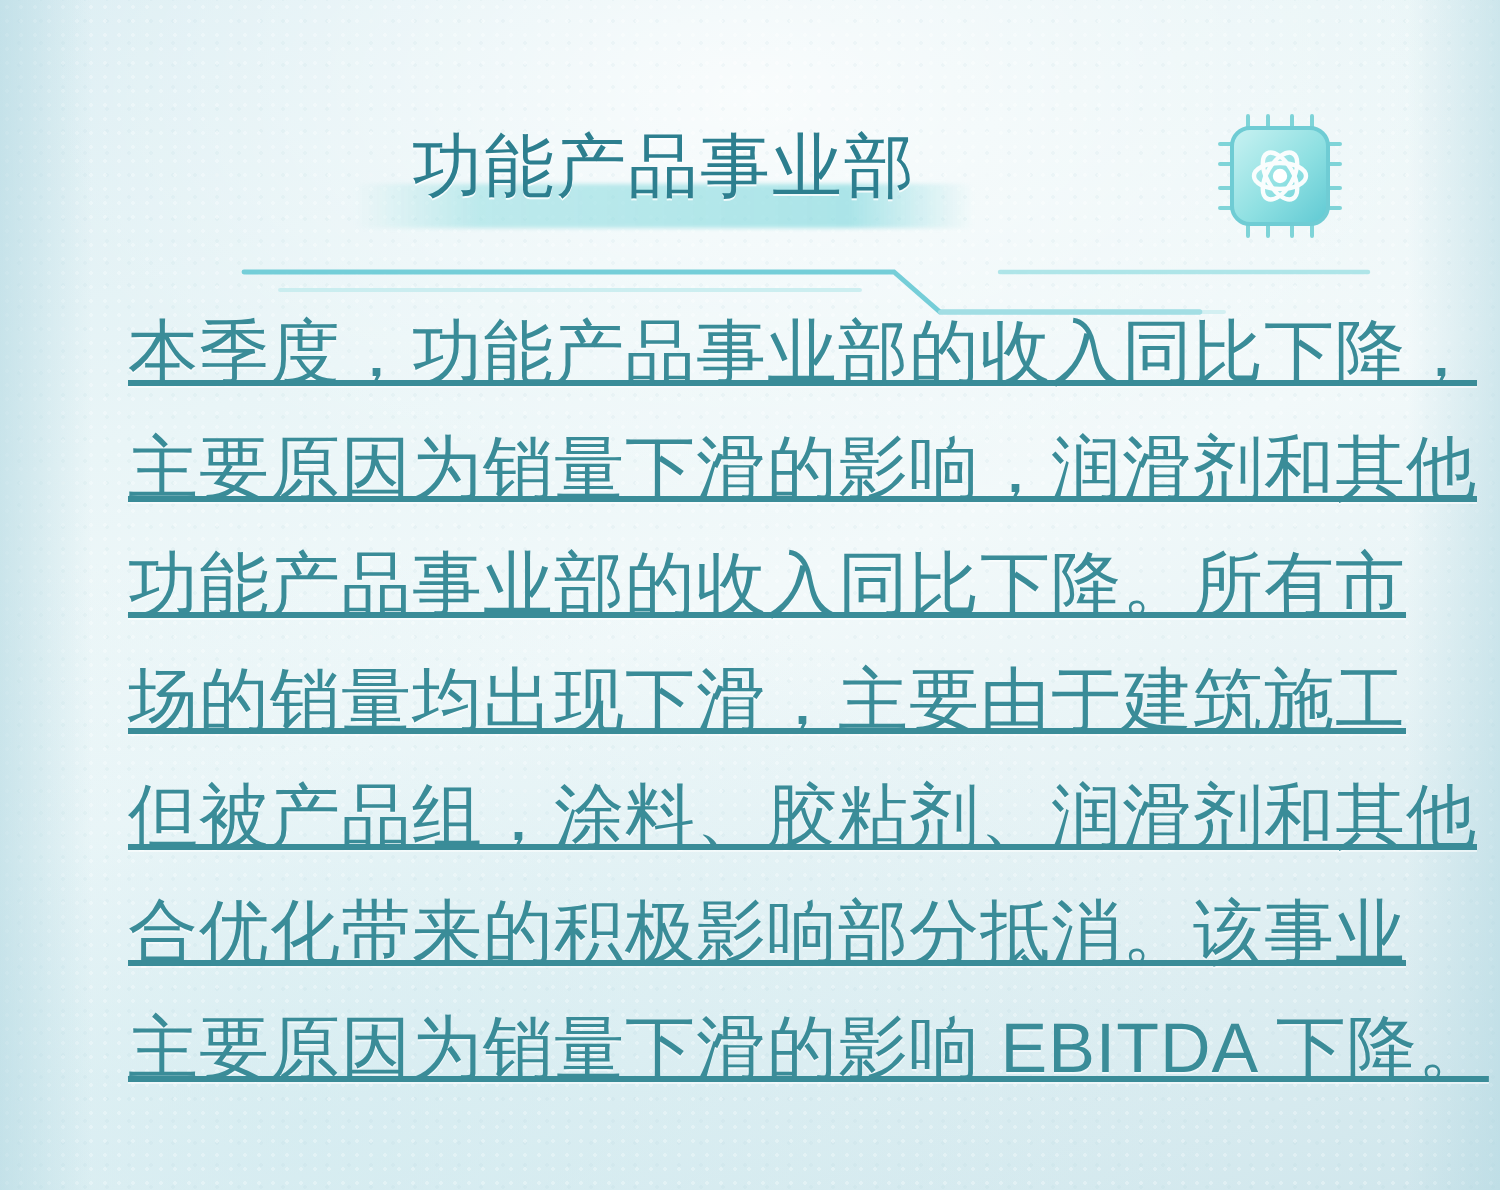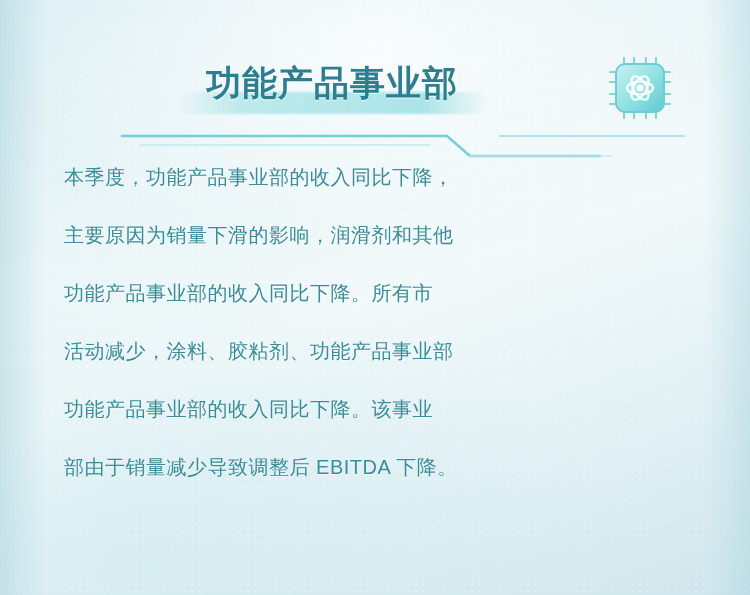--- a/index.html
+++ b/index.html
@@ -60,21 +60,21 @@
   }
   .title {
     position: absolute;
     top: 34px;
     left: 0;
     width: 750px;
     text-align: center;
     padding-right: 86px;
     box-sizing: border-box;
     font-size: 35px;
-    font-weight: bold;
+    font-weight: normal;
     letter-spacing: 1px;
     color: #2d7f8f;
     text-shadow: 0 1px 0 rgba(255,255,255,0.8);
     white-space: nowrap;
   }
   .title-underlay {
     position: absolute;
     top: 66px;
     left: 50%;
     transform: translateX(-50%);
@@ -103,26 +103,27 @@
   }
 
   
   .body-copy {
     position: absolute;
     top: 148px;
     left: 64px;
     width: 626px;
   }
   .line {
-    font-size: 20px;
+    font-size: 35px;
     line-height: 58px;
     color: #3a8c98;
     letter-spacing: 0.5px;
     white-space: nowrap;
     text-shadow: 0 1px 0 rgba(255,255,255,0.55);
+    text-decoration: underline;
   }
 </style>
 </head>
 <body>
 
 <div class="page">
   <div class="texture"></div>
   <div class="edge-left"></div>
   <div class="edge-right"></div>
 
@@ -164,17 +165,18 @@
           <path d="M470 34 H612" stroke="#bfeaec" stroke-width="2" opacity="0.6"></path>
         </g>
       </svg>
     </div>
   </div>
 
   <div class="body-copy">
     <div class="line">本季度，功能产品事业部的收入同比下降，</div>
     <div class="line">主要原因为销量下滑的影响，润滑剂和其他</div>
     <div class="line">功能产品事业部的收入同比下降。所有市</div>
-    <div class="line">活动减少，涂料、胶粘剂、功能产品事业部</div>
-    <div class="line">功能产品事业部的收入同比下降。该事业</div>
-    <div class="line">部由于销量减少导致调整后 EBITDA 下降。</div>
+    <div class="line">场的销量均出现下滑，主要由于建筑施工</div>
+    <div class="line">但被产品组，涂料、胶粘剂、润滑剂和其他</div>
+    <div class="line">合优化带来的积极影响部分抵消。该事业</div>
+    <div class="line">主要原因为销量下滑的影响 EBITDA 下降。</div>
   </div>
 </div>
 
 </body></html>

